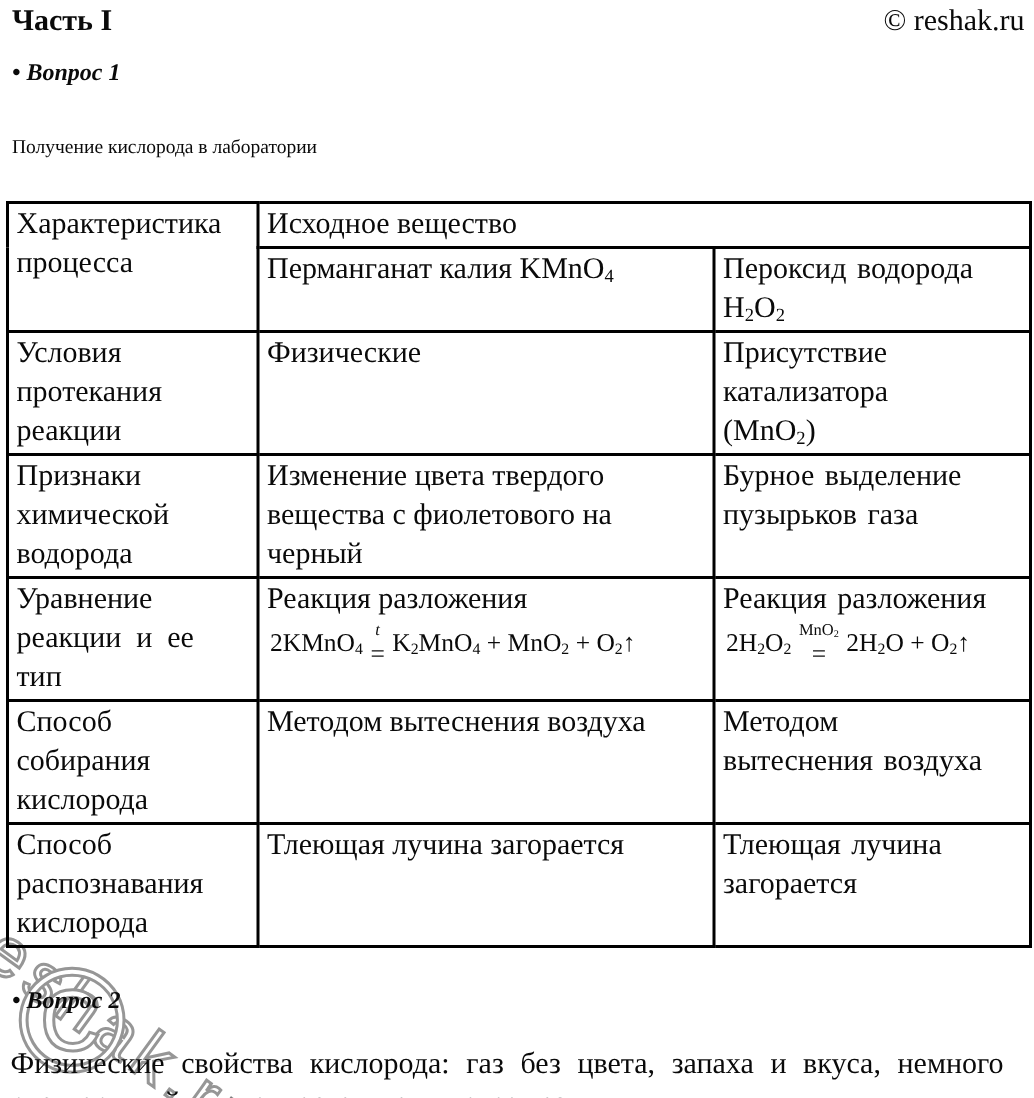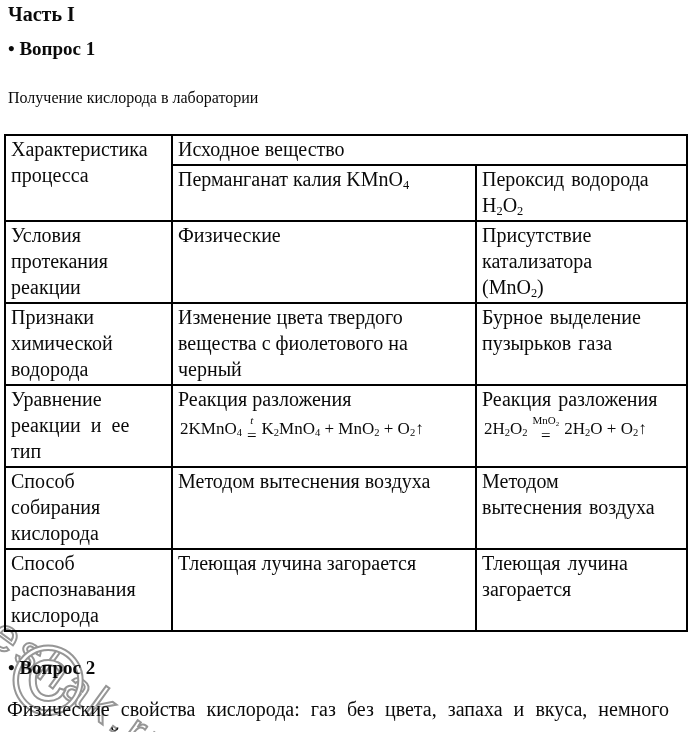--- a/index.html
+++ b/index.html
@@ -38,27 +38,28 @@
     display: flex;
     justify-content: space-between;
     padding: 3px 6px 0 8px;
     font-size: 20px;
     line-height: 23px;
   }
   .part-title { font-weight: bold; }
 
   .q-label {
     margin: 12px 0 0 8px;
-    font-size: 19px;
+    font-size: 16px;
     font-weight: bold;
+    font-style: italic;
     line-height: 22px;
   }
   .intro {
     margin: 26px 0 0 8px;
-    font-size: 16px;
+    font-size: 13px;
     line-height: 23px;
   }
 
   table.main-table {
     margin: 25px 0 0 4px;
     border-collapse: collapse;
     table-layout: fixed;
     font-size: 20px;
     line-height: 26px;
   }
@@ -116,20 +117,21 @@
 
 <div class="page">
 
   <div class="wm wm-text">reshak.ru</div>
   <div class="wm wm-sym">©</div>
 
   <div class="content">
 
     <div class="doc-header">
       <span class="part-title">Часть I</span>
+      <span class="copyright">© reshak.ru</span>
     </div>
 
     <div class="q-label">• Вопрос 1</div>
     <div class="intro">Получение кислорода в лаборатории</div>
 
     <table class="main-table">
       <colgroup>
           <col class="c1">
           <col class="c2">
           <col class="c3">

